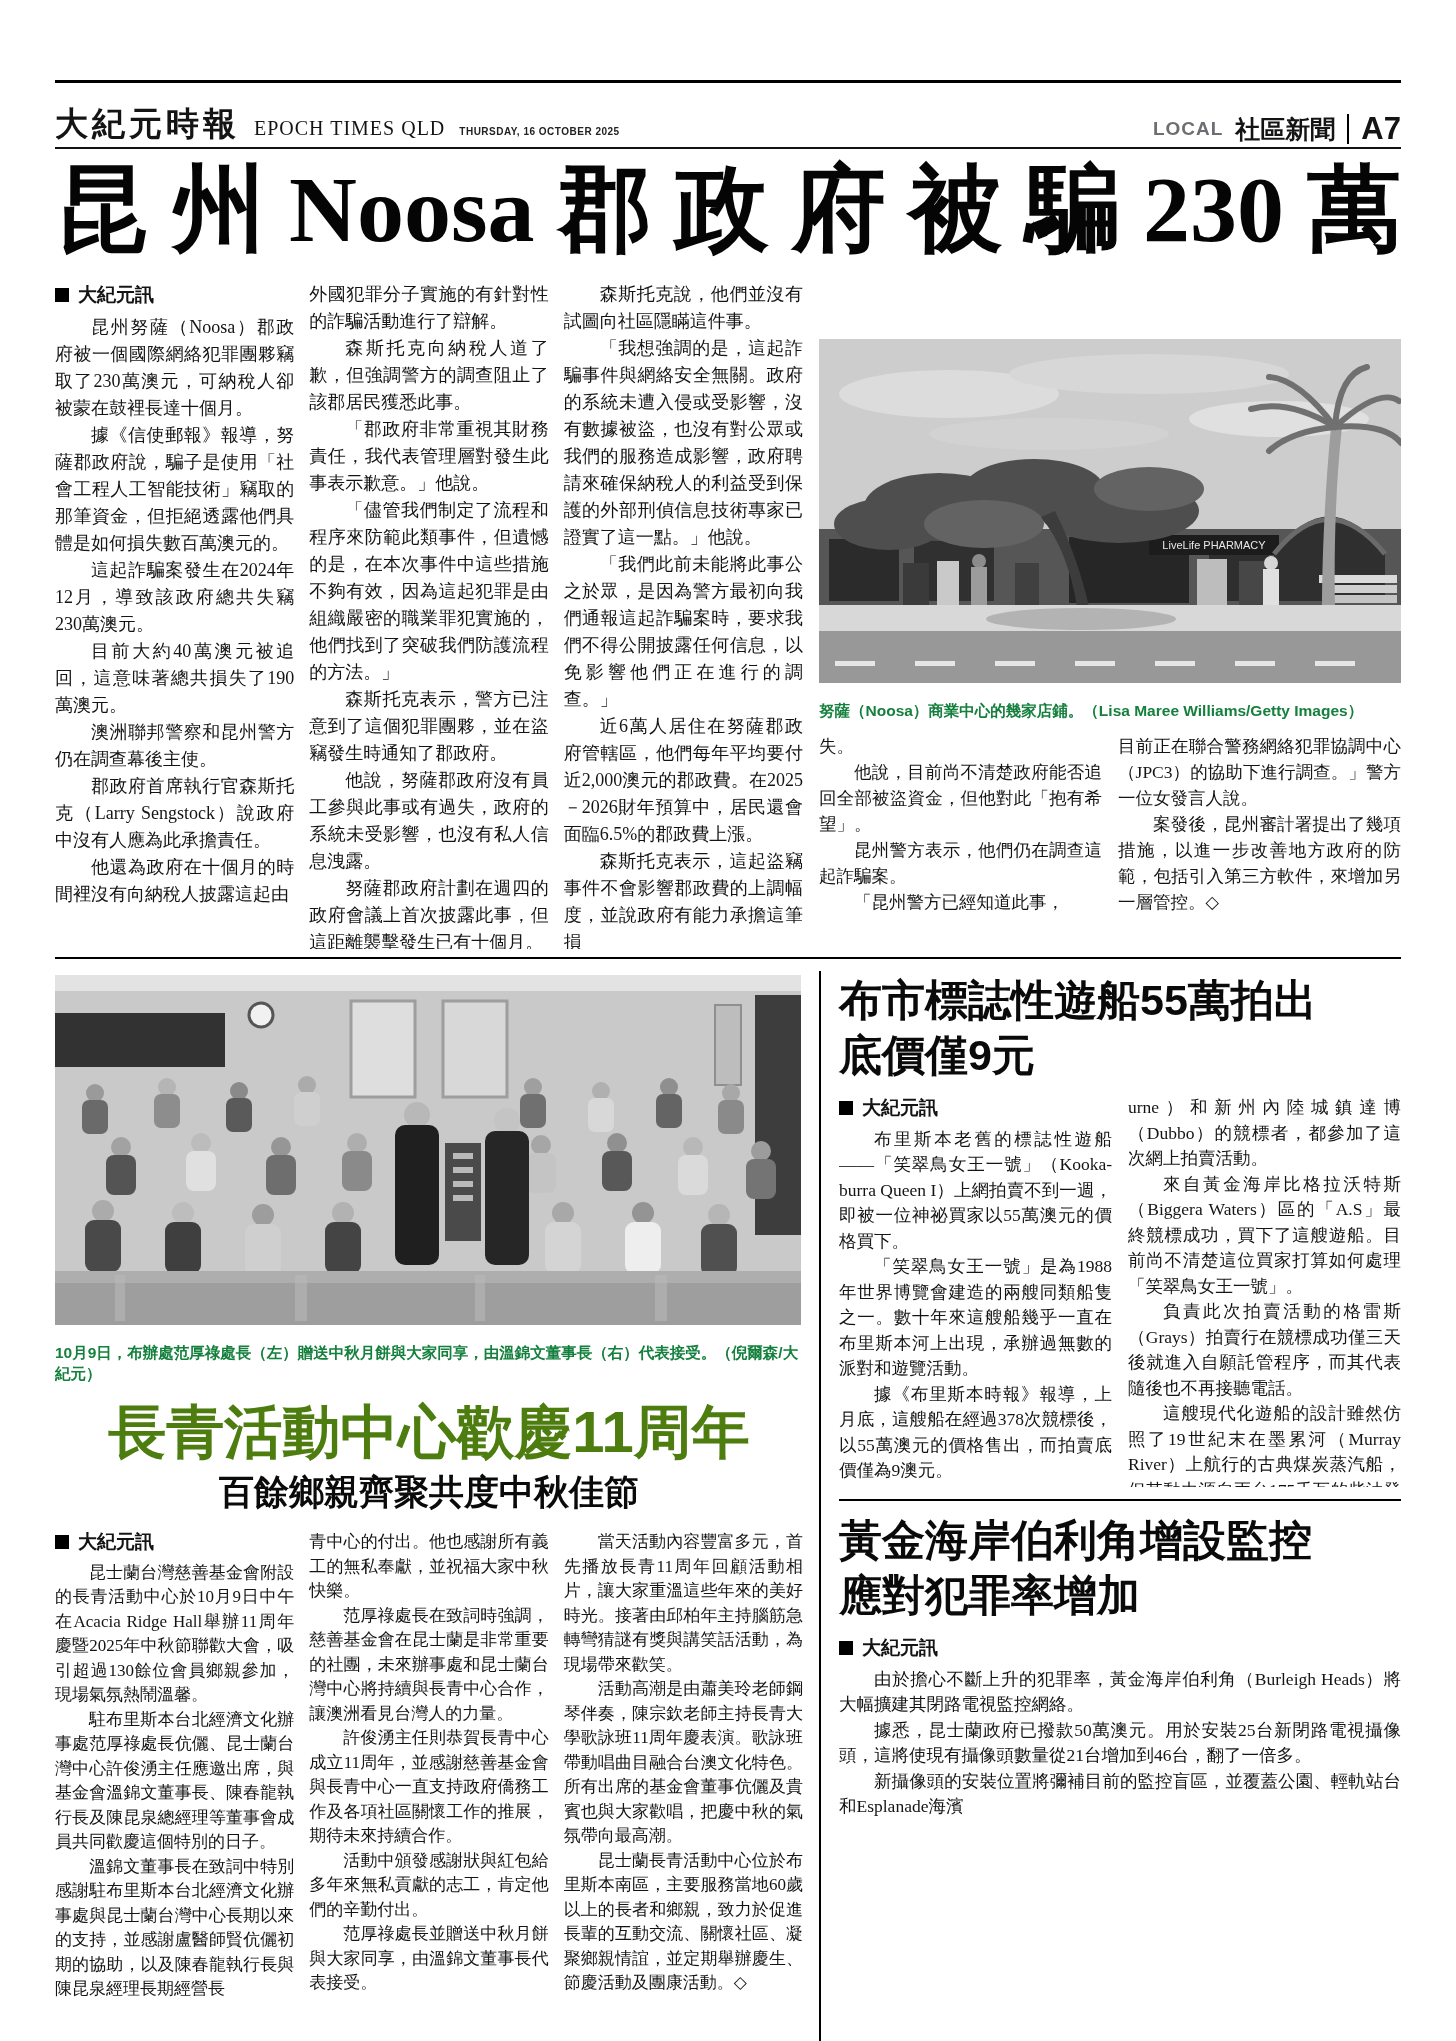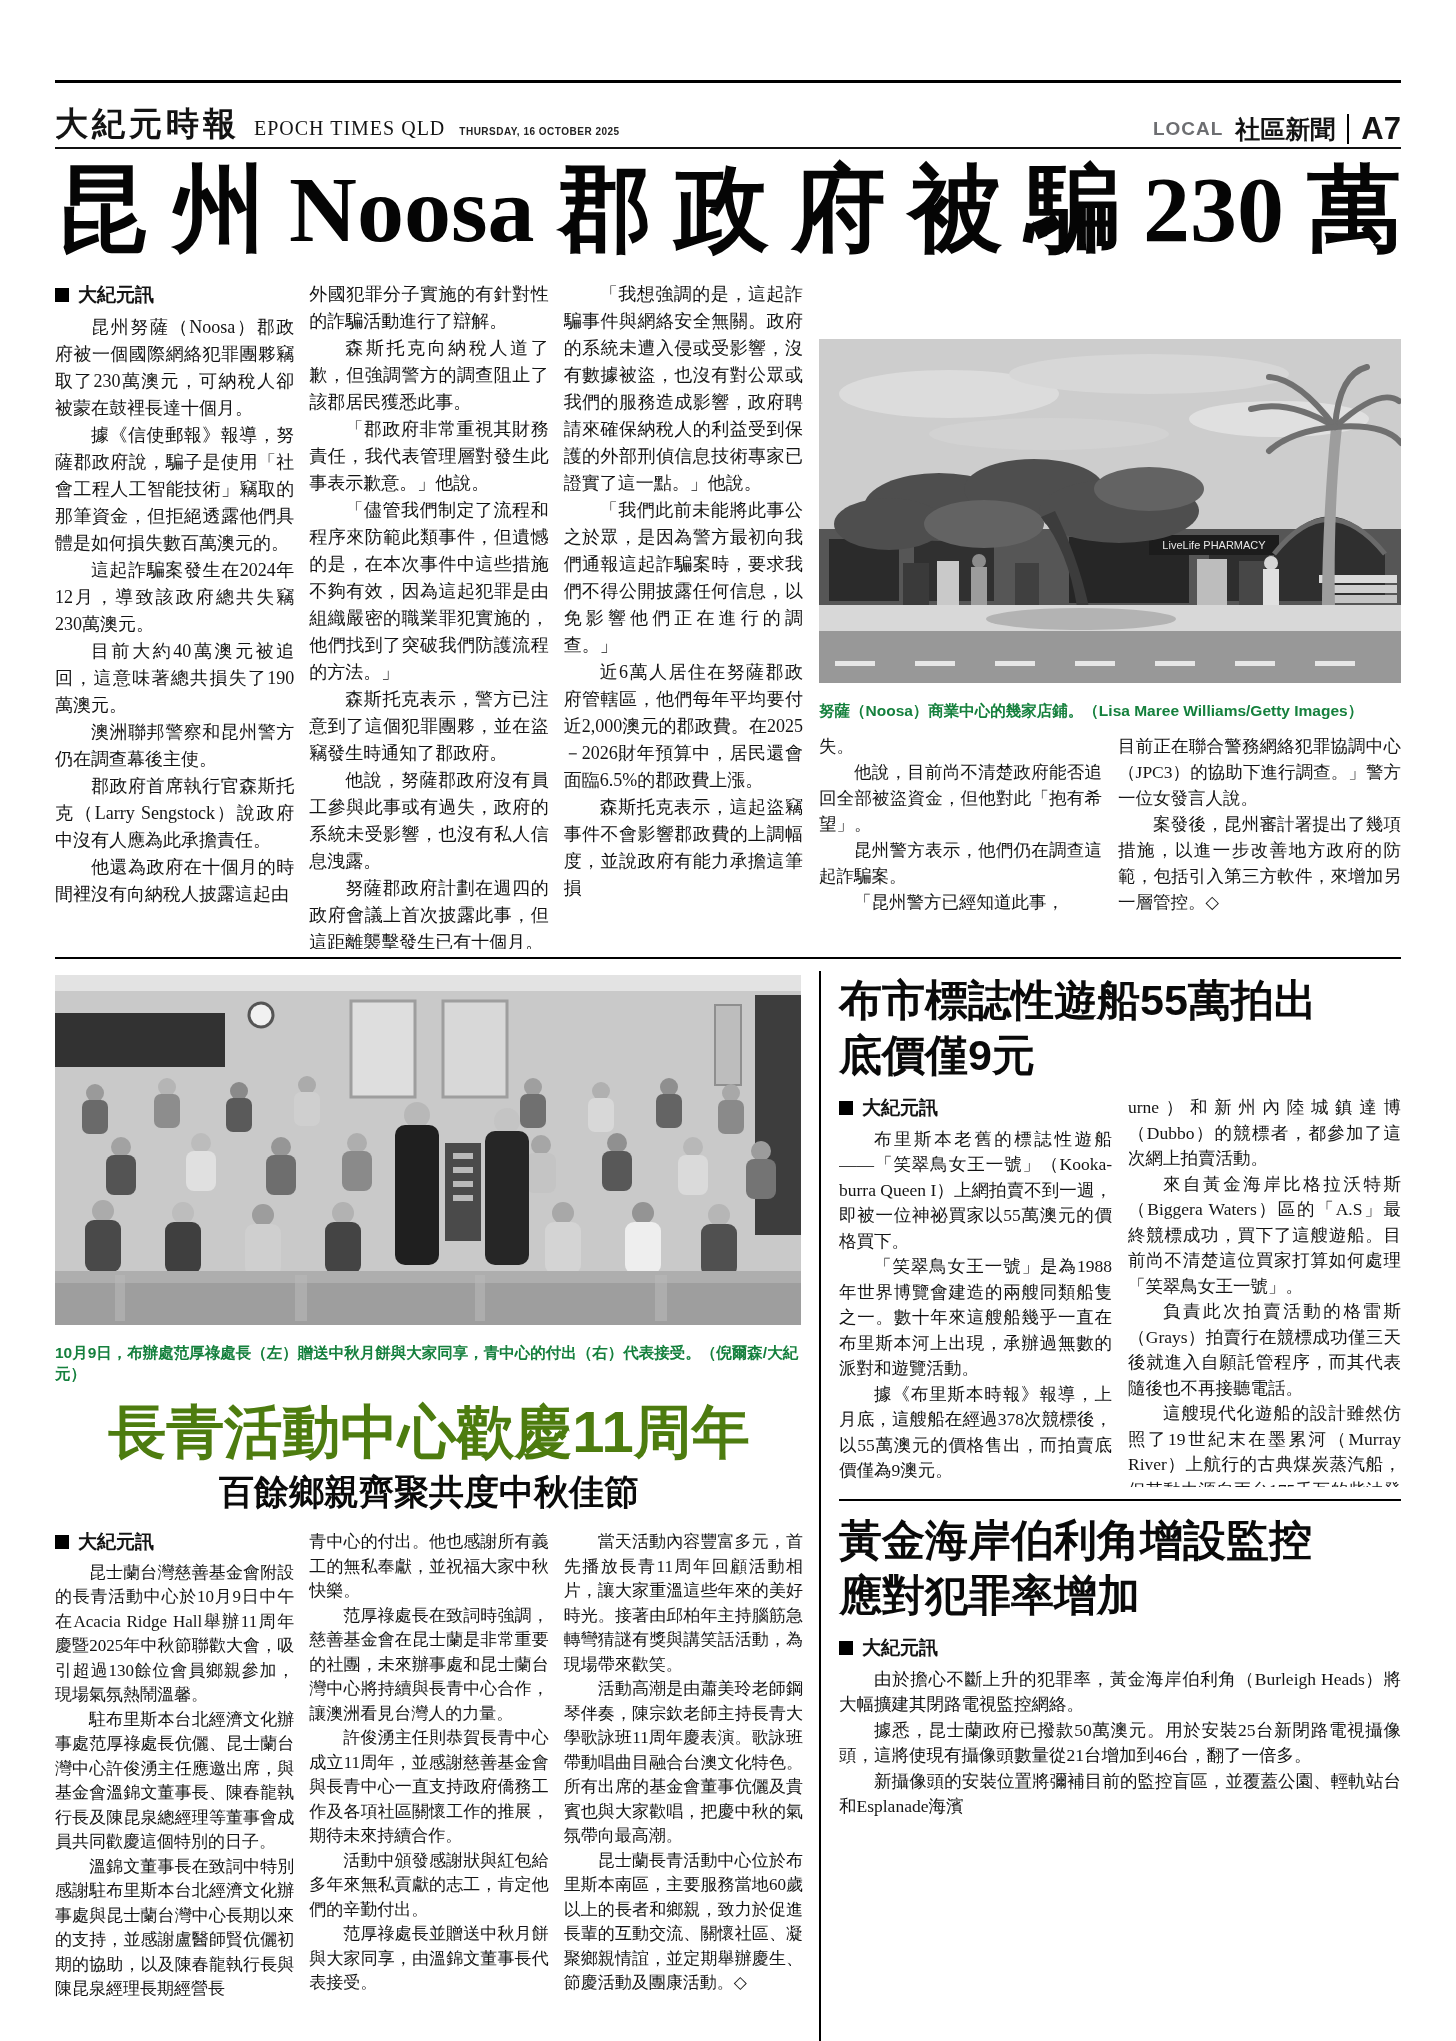--- a/index.html
+++ b/index.html
@@ -93,20 +93,21 @@
       <div class="col">
           <p class="para cont">外國犯罪分子實施的有針對性的詐騙活動進行了辯解。</p>
           <p class="para">森斯托克向納稅人道了歉，但強調警方的調查阻止了該郡居民獲悉此事。</p>
           <p class="para">「郡政府非常重視其財務責任，我代表管理層對發生此事表示歉意。」他說。</p>
           <p class="para">「儘管我們制定了流程和程序來防範此類事件，但遺憾的是，在本次事件中這些措施不夠有效，因為這起犯罪是由組織嚴密的職業罪犯實施的，他們找到了突破我們防護流程的方法。」</p>
           <p class="para">森斯托克表示，警方已注意到了這個犯罪團夥，並在盜竊發生時通知了郡政府。</p>
           <p class="para">他說，努薩郡政府沒有員工參與此事或有過失，政府的系統未受影響，也沒有私人信息洩露。</p>
           <p class="para">努薩郡政府計劃在週四的政府會議上首次披露此事，但這距離襲擊發生已有十個月。</p>
         </div>
       <div class="col">
+          <p class="para">森斯托克說，他們並沒有試圖向社區隱瞞這件事。</p>
           <p class="para">「我想強調的是，這起詐騙事件與網絡安全無關。政府的系統未遭入侵或受影響，沒有數據被盜，也沒有對公眾或我們的服務造成影響，政府聘請來確保納稅人的利益受到保護的外部刑偵信息技術專家已證實了這一點。」他說。</p>
           <p class="para">「我們此前未能將此事公之於眾，是因為警方最初向我們通報這起詐騙案時，要求我們不得公開披露任何信息，以免影響他們正在進行的調查。」</p>
           <p class="para">近6萬人居住在努薩郡政府管轄區，他們每年平均要付近2,000澳元的郡政費。在2025－2026財年預算中，居民還會面臨6.5%的郡政費上漲。</p>
           <p class="para">森斯托克表示，這起盜竊事件不會影響郡政費的上調幅度，並說政府有能力承擔這筆損</p>
         </div>
     </div>
     <div class="s1-right">
       <figure class="s1-photo" style="margin:58px 0 0;">
         <svg width="583" height="344" viewBox="0 0 583 344">
           <rect width="583" height="344" fill="#cdcdcd"></rect>
@@ -329,21 +330,21 @@
 
           <rect x="0" y="296" width="746" height="54" fill="#9e9e9e"></rect>
           <rect x="0" y="296" width="746" height="12" fill="#aeaeae"></rect>
           <g fill="#b8b8b8" opacity="0.6">
             <rect x="60" y="300" width="10" height="46"></rect>
               <rect x="240" y="300" width="12" height="46"></rect>
             <rect x="420" y="300" width="10" height="46"></rect>
               <rect x="600" y="300" width="12" height="46"></rect>
           </g>
         </svg>
-        <figcaption class="photo-caption">10月9日，布辦處范厚祿處長（左）贈送中秋月餅與大家同享，青中心的付出（右）代表接受。（倪爾森/大紀元）</figcaption>
+        <figcaption class="photo-caption">10月9日，布辦處范厚祿處長（左）贈送中秋月餅與大家同享，由溫錦文董事長（右）代表接受。（倪爾森/大紀元）</figcaption>
       </figure>
       <h2 class="h2-center">長青活動中心歡慶11周年</h2>
       <h3 class="h3-center">百餘鄉親齊聚共度中秋佳節</h3>
       <div class="cols3">
         <div class="col">
           <p class="tagline"><span class="sq"></span><span>大紀元訊</span></p>
           <div>
               <p class="para">昆士蘭台灣慈善基金會附設的長青活動中心於10月9日中午在Acacia Ridge Hall舉辦11周年慶暨2025年中秋節聯歡大會，吸引超過130餘位會員鄉親參加，現場氣氛熱鬧溫馨。</p>
               <p class="para">駐布里斯本台北經濟文化辦事處范厚祿處長伉儷、昆士蘭台灣中心許俊湧主任應邀出席，與基金會溫錦文董事長、陳春龍執行長及陳昆泉總經理等董事會成員共同歡慶這個特別的日子。</p>
               <p class="para">溫錦文董事長在致詞中特別感謝駐布里斯本台北經濟文化辦事處與昆士蘭台灣中心長期以來的支持，並感謝盧醫師賢伉儷初期的協助，以及陳春龍執行長與陳昆泉經理長期經營長</p>

